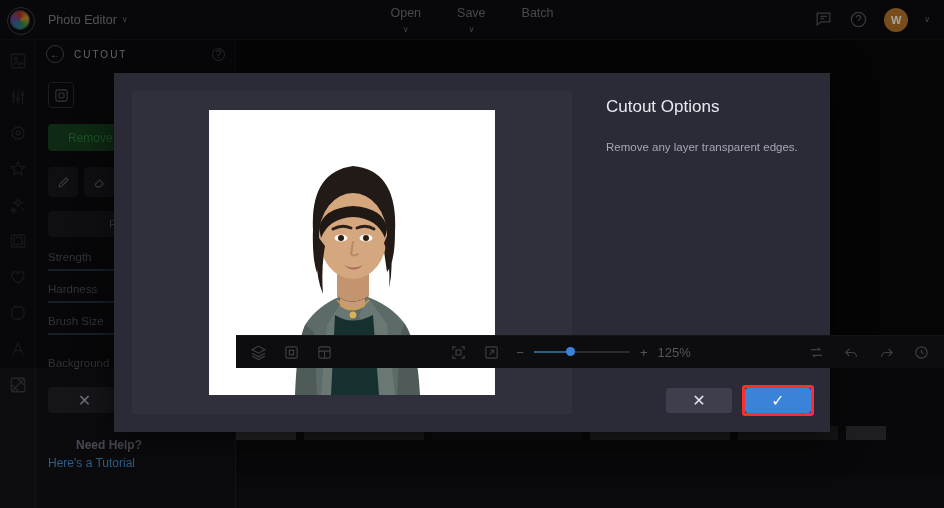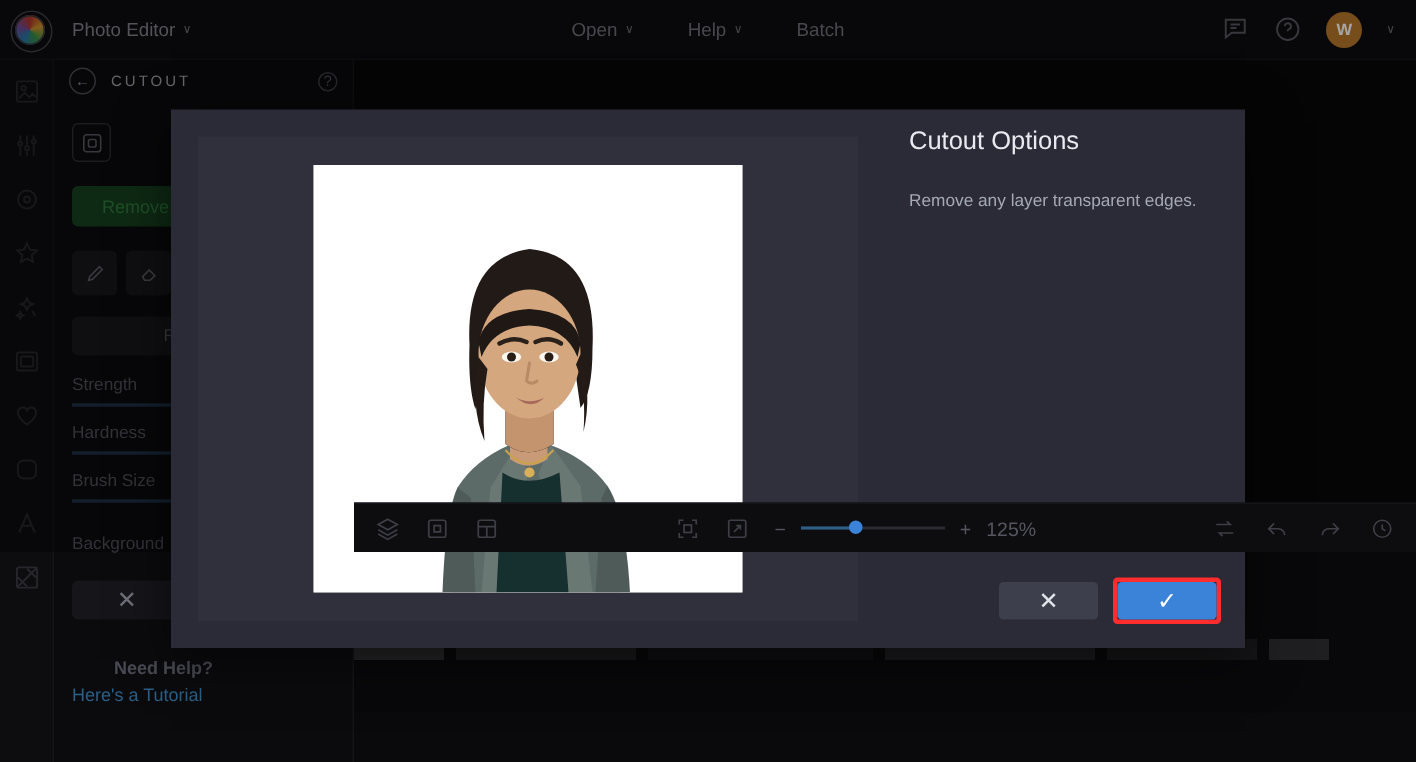--- a/index.html
+++ b/index.html
@@ -21,21 +21,21 @@
   .logo {
     width: 20px; height: 20px; border-radius: 50%;
     background: conic-gradient(#c0392b, #e0a030, #3a9b4c, #2c7fb8, #7b4fa0, #c0392b);
     box-shadow: inset 0 0 0 1px #3a3a42; opacity: .9;
     position: relative;
   }
   .logo::after{content:"";position:absolute;left:-3px;top:-3px;width:26px;height:26px;border-radius:50%;border:1px solid #44444c;}
   .app-title { color: #7e7e88; font-size: 12.5px; margin-left: 8px; display: flex; align-items: center; gap: 5px; }
   .chev { font-size: 8px; color: #6a6a74; }
   .topmenu { position: absolute; left: 50%; transform: translateX(-50%); display: flex; gap: 36px; }
-  .topmenu-item { color: #6e6e78; font-size: 12.5px; display: flex; align-items: center; gap: 5px; cursor: pointer; }
+  .topmenu-item { color: #6e6e78; font-size: 12.5px; display: flex; align-items: center; gap: 5px; cursor: pointer; flex-direction: column; }
   .topright { position: absolute; right: 14px; display: flex; align-items: center; gap: 16px; }
   .ic { color: #55555e; display: flex; align-items: center; }
   .avatar {
     width: 24px; height: 24px; border-radius: 50%; background: #b5772a;
     color: #fff; font-size: 11px; font-weight: bold;
     display: flex; align-items: center; justify-content: center;
   }
 
   
   .rail {
@@ -96,21 +96,21 @@
 
   
   .overlay { position: absolute; inset: 0; background: rgba(0,0,0,.35); }
   .modal {
     position: absolute; left: 114px; top: 73px; width: 716px; height: 359px;
     background: #2a2b36; display: flex; box-shadow: 0 8px 32px rgba(0,0,0,.55);
   }
   .modal-left { width: 476px; padding: 18px; }
   .preview-frame { width: 440px; height: 323px; background: #2f303b; display: flex; align-items: center; justify-content: center; }
   .photo { width: 286px; height: 285px; background: #ffffff; position: relative; overflow: hidden; }
-  .modal-right { flex: 1; padding: 11px 16px 16px 16px; position: relative; }
+  .modal-right { flex: 1; padding: 24px 16px 16px 16px; position: relative; }
   .modal-title { color: #e9eaf0; font-size: 17px; margin-bottom: 22px; }
   .opt { margin-bottom: 18px; }
   .opt-row { display: flex; align-items: center; gap: 8px; margin-bottom: 5px; }
   .cbox { width: 11px; height: 11px; border: 1px solid #7e8190; border-radius: 1px; background: transparent; cursor: pointer; }
   .opt-label { color: #dfe0e7; font-size: 12.5px; }
   .opt-desc { color: #a5a8b5; font-size: 11.5px; line-height: 1.45; }
   .modal-actions { position: absolute; right: 16px; bottom: 16px; display: flex; gap: 10px; align-items: center; }
   .m-btn { width: 66px; height: 25px; border-radius: 3px; display: flex; align-items: center;
     justify-content: center; cursor: pointer; }
   .m-cancel { background: #3d3f4c; color: #e3e4ea; }
@@ -146,21 +146,21 @@
       <span>Photo Editor</span>
       <span class="chev">∨</span>
     </div>
 
     <div class="topmenu">
       <div class="topmenu-item">
         <span>Open</span>
         <span class="chev">∨</span>
       </div>
       <div class="topmenu-item">
-        <span>Help</span>
+        <span>Save</span>
         <span class="chev">∨</span>
       </div>
       <div class="topmenu-item">
         <span>Batch</span>
       </div>
     </div>
 
     <div class="topright">
       <span class="ic">
         <svg viewBox="0 0 24 24" width="19" height="19" fill="none" stroke="currentColor" stroke-width="1.6">

